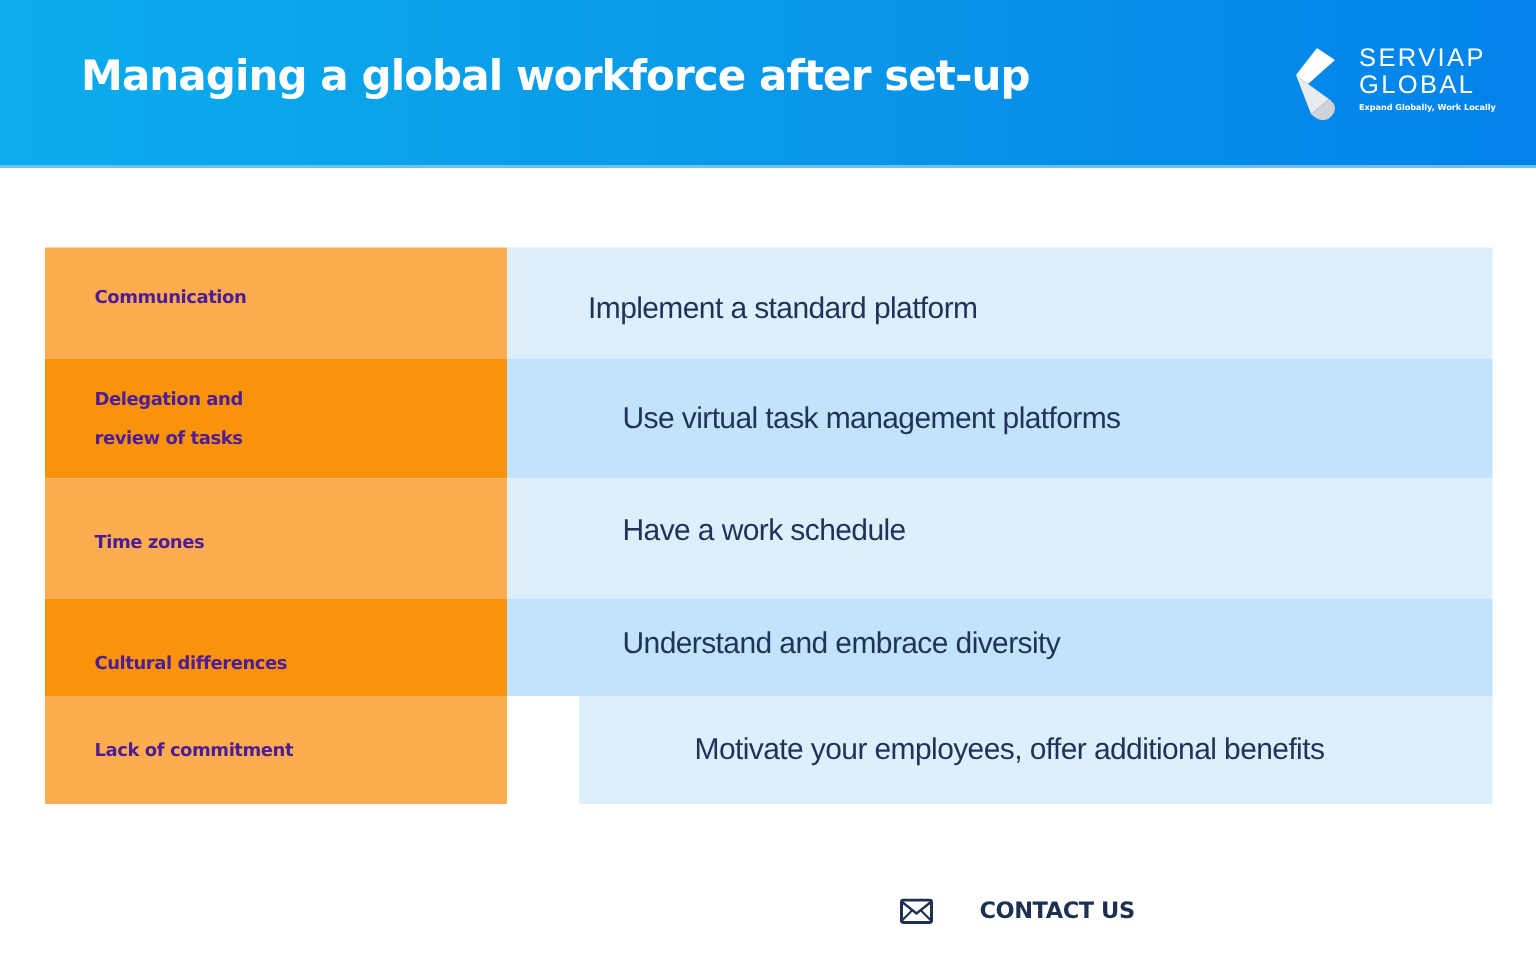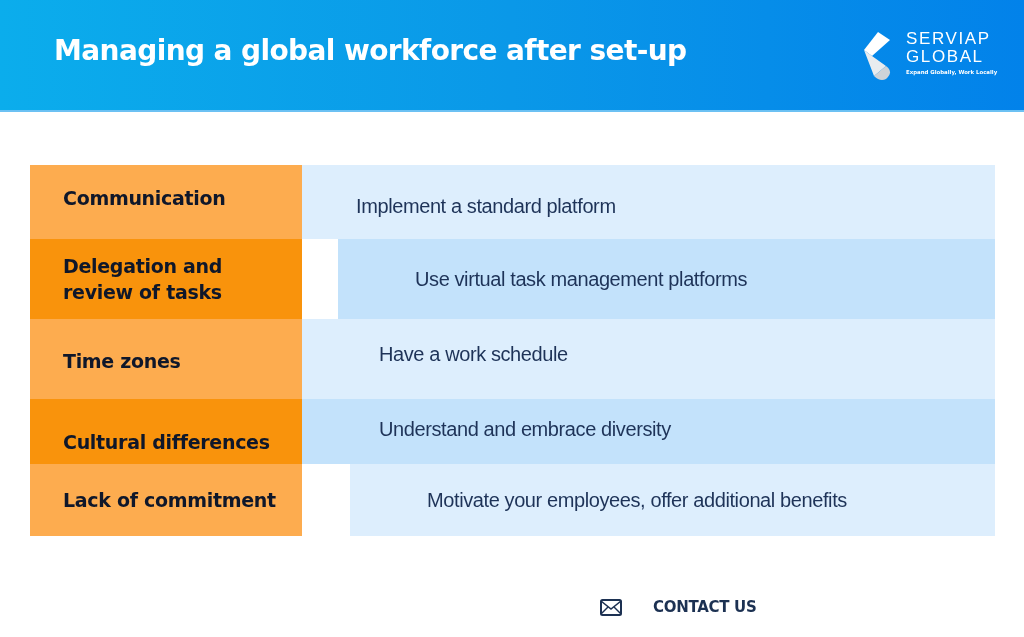--- a/index.html
+++ b/index.html
@@ -5,21 +5,21 @@
   html, body { margin:0; padding:0; }
   body { width:1024px; height:637px; background:#ffffff; position:relative; overflow:hidden; font-family:"DejaVu Sans","Liberation Sans",sans-serif; }
   .header { position:absolute; left:0; top:0; width:1024px; height:112px; background:linear-gradient(90deg,#0badec 0%,#0a98e8 50%,#0282ea 100%); border-bottom:2px solid #6cc1f3; box-sizing:border-box; }
   .title { position:absolute; left:54px; top:34px; color:#ffffff; font-weight:bold; font-size:28px; letter-spacing:-0.6px; white-space:nowrap; }
   .logo { position:absolute; left:860px; top:30px; width:140px; height:52px; }
   .logo-mark { position:absolute; left:0; top:2px; width:36px; height:48px; }
   .logo-name { position:absolute; left:46px; top:0px; color:#ffffff; font-family:"Liberation Sans",sans-serif; font-size:17px; line-height:18px; letter-spacing:1.6px; }
   .logo-tag { position:absolute; left:46px; top:39px; color:#ffffff; font-size:5.4px; font-weight:bold; white-space:nowrap; }
   .table { position:absolute; left:30px; top:165px; width:965px; }
   .row { display:flex; }
-  .cell-left { width:272px; box-sizing:border-box; padding-left:33px; display:flex; align-items:center; color:#0f172a; font-weight:bold; font-size:19px; line-height:26px; letter-spacing:-0.3px; }
+  .cell-left { width:308px; box-sizing:border-box; padding-left:33px; display:flex; align-items:center; color:#4c1d95; font-weight:bold; font-size:12px; line-height:26px; letter-spacing:-0.3px; }
   .cell-right { flex:1; box-sizing:border-box; padding-left:77px; display:flex; align-items:center; color:#1e3358; font-size:20px; letter-spacing:-0.4px; font-family:"Liberation Sans",sans-serif; }
   .row.light .cell-left { background:#fdac4f; }
   .row.dark .cell-left { background:#f9930c; }
   .row.light .cell-right { background:#ddeefd; }
   .row.dark .cell-right { background:#c3e2fb; }
   .footer { position:absolute; left:0; top:590px; width:1024px; height:40px; }
   .f-item { position:absolute; top:8px; display:flex; align-items:center; }
   .f-label { color:#1c3152; font-weight:bold; font-size:15px; letter-spacing:-0.3px; }
   .f-link { color:#1b8cf2; font-weight:bold; font-size:16px; letter-spacing:-0.3px; }
 </style>
@@ -40,21 +40,21 @@
     </div>
     <div class="logo-tag">Expand Globally, Work Locally</div>
   </div>
 </div>
 
 <div class="table">
   <div class="row light" style="height:74px;">
     <div class="cell-left" style="padding-bottom:8px;">Communication</div>
     <div class="cell-right" style="padding-left:54px;padding-top:8px;">Implement a standard platform</div>
   </div>
-  <div class="row dark" style="height:80px;gap:36px;">
+  <div class="row dark" style="height:80px;">
     <div class="cell-left">
       <div>
         <div>Delegation and</div>
         <div>review of tasks</div>
       </div>
     </div>
     <div class="cell-right">Use virtual task management platforms</div>
   </div>
   <div class="row light" style="height:80px;">
     <div class="cell-left" style="padding-top:4px;">Time zones</div>

